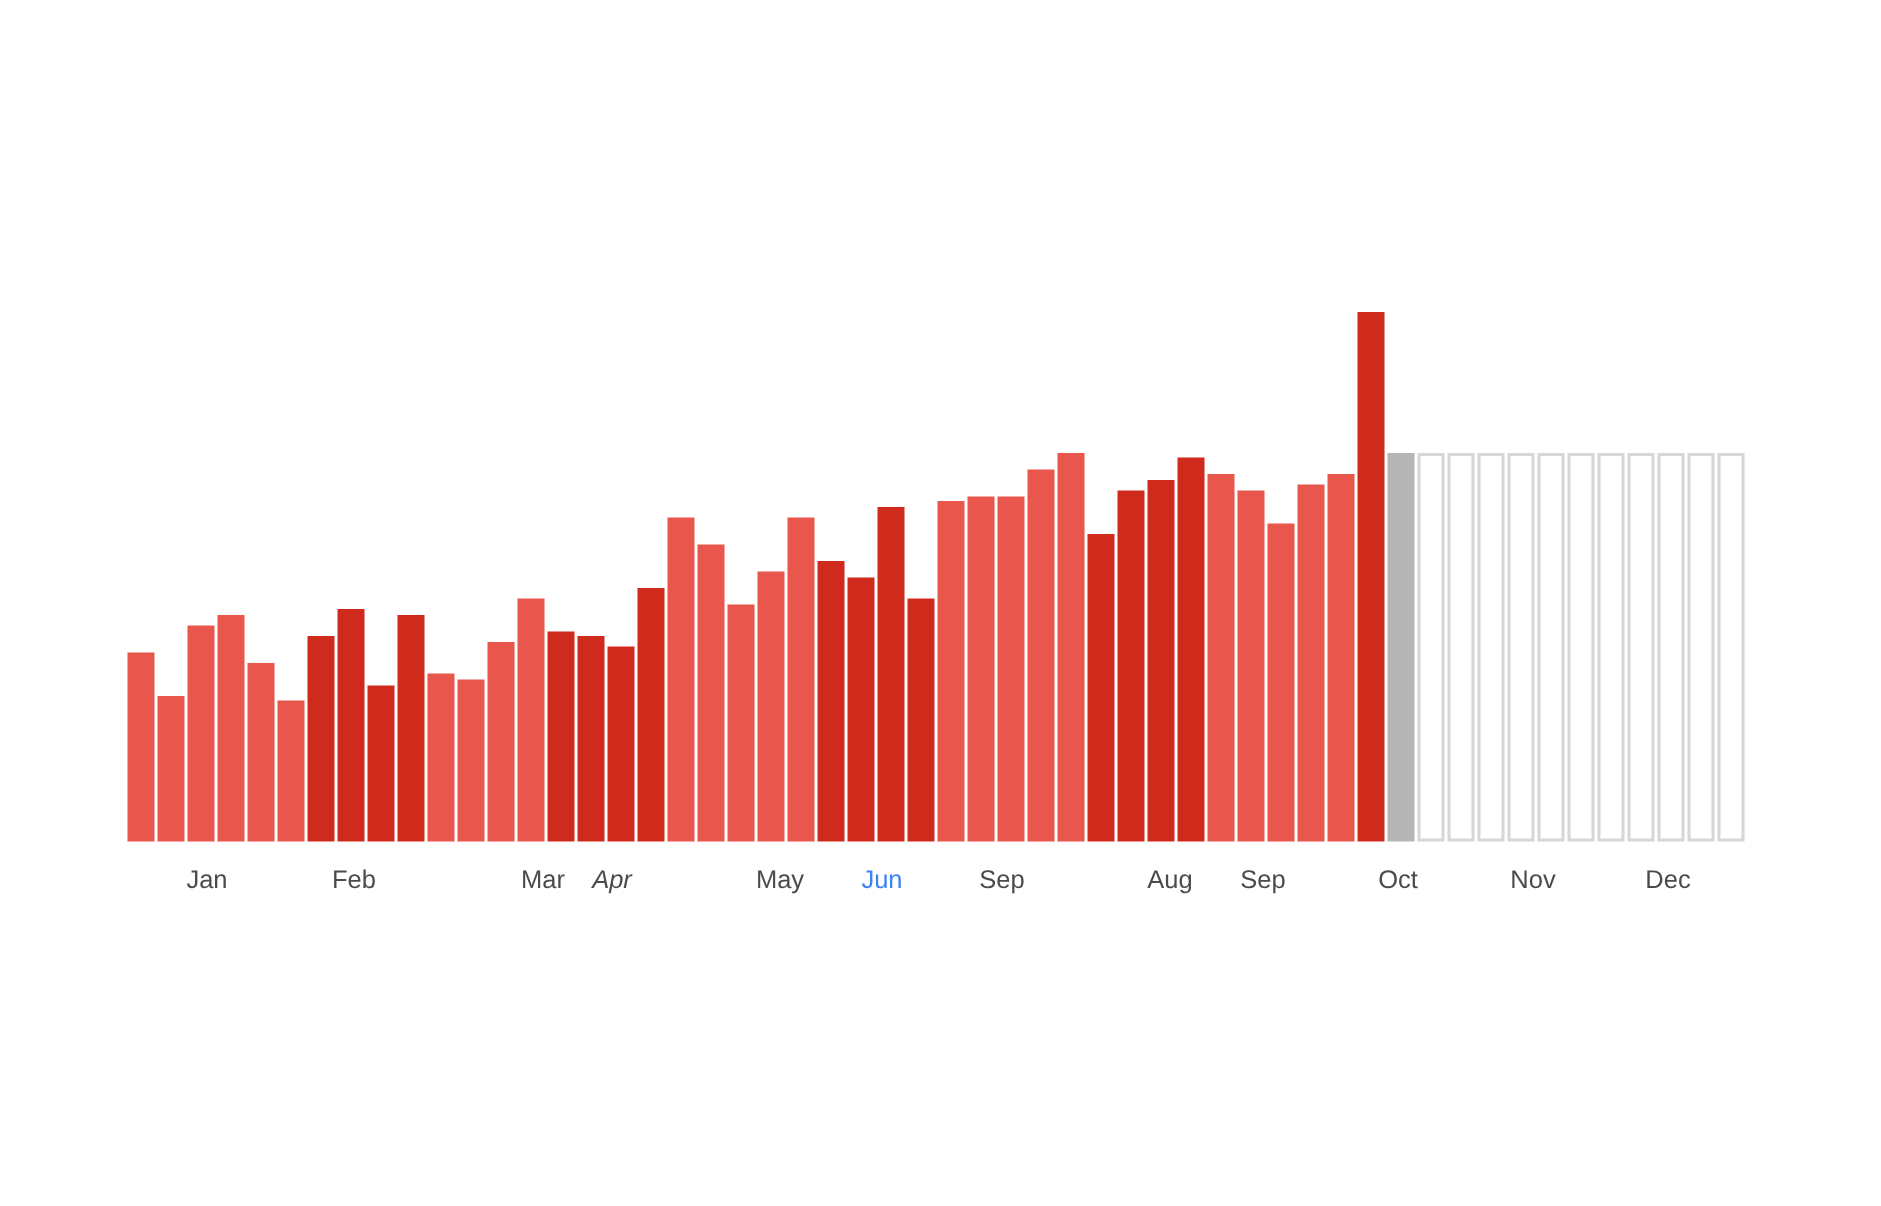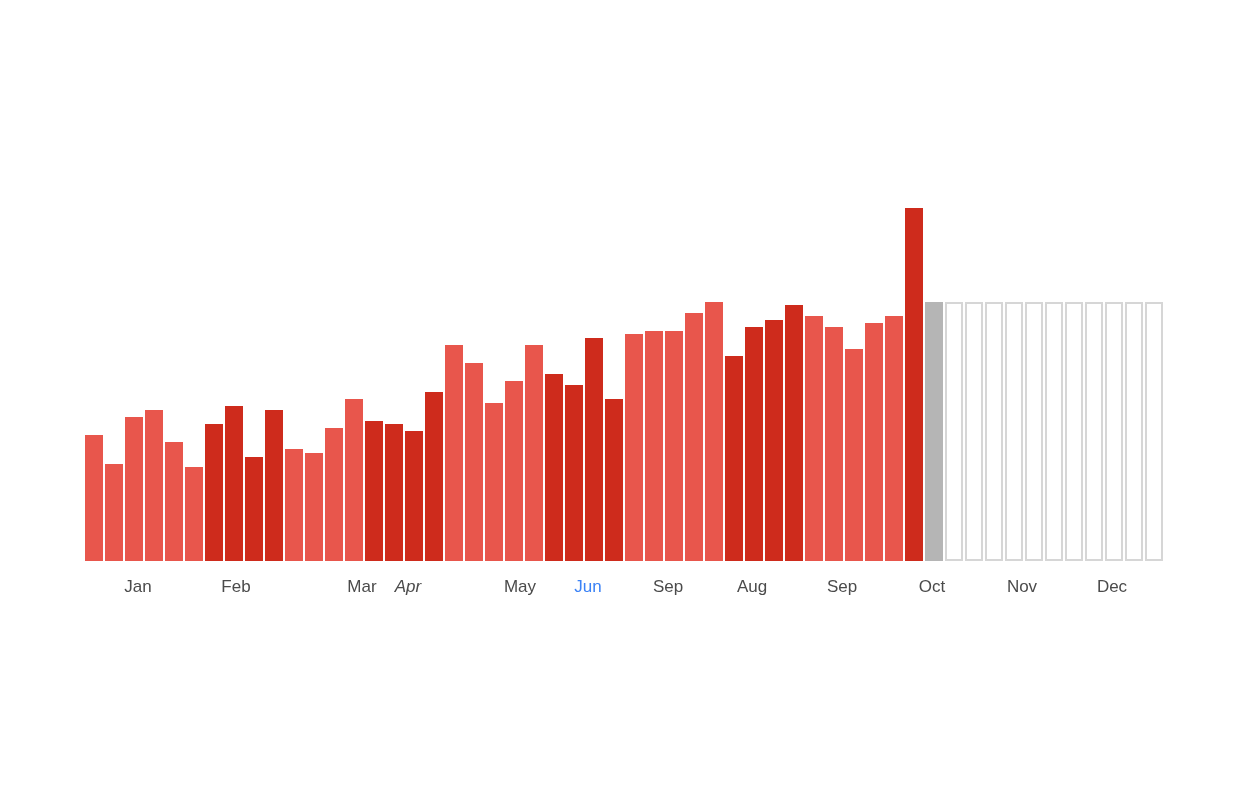--- a/index.html
+++ b/index.html
@@ -121,20 +121,20 @@
     </div>
 
   <div id="axis-labels">
       <div class="axis-label" style="left: 138px; color: rgb(75, 75, 75);">Jan</div>
       <div class="axis-label" style="left: 236px; color: rgb(75, 75, 75);">Feb</div>
       <div class="axis-label" style="left: 318px; color: rgb(75, 75, 75); margin-left: 44px;">Mar</div>
       <div class="axis-label" style="left: 408px; color: rgb(75, 75, 75); font-style: italic;">Apr</div>
       <div class="axis-label" style="left: 498px; color: rgb(75, 75, 75); margin-left: 22px;">May</div>
       <div class="axis-label" style="left: 588px; color: #3b82f6;">Jun</div>
       <div class="axis-label" style="left: 668px; color: rgb(75, 75, 75);">Sep</div>
-      <div class="axis-label" style="left: 752px; color: rgb(75, 75, 75); text-align: center;">Aug</div>
+      <div class="axis-label" style="left: 780px; color: rgb(75, 75, 75); text-align: center;">Aug</div>
       <div class="axis-label" style="left: 842px; color: rgb(75, 75, 75);">Sep</div>
       <div class="axis-label" style="left: 932px; color: rgb(75, 75, 75);">Oct</div>
       <div class="axis-label" style="left: 1022px; color: rgb(75, 75, 75);">Nov</div>
       <div class="axis-label" style="left: 1112px; color: rgb(75, 75, 75);">Dec</div>
     </div>
 
 </div>
 
 </body></html>

